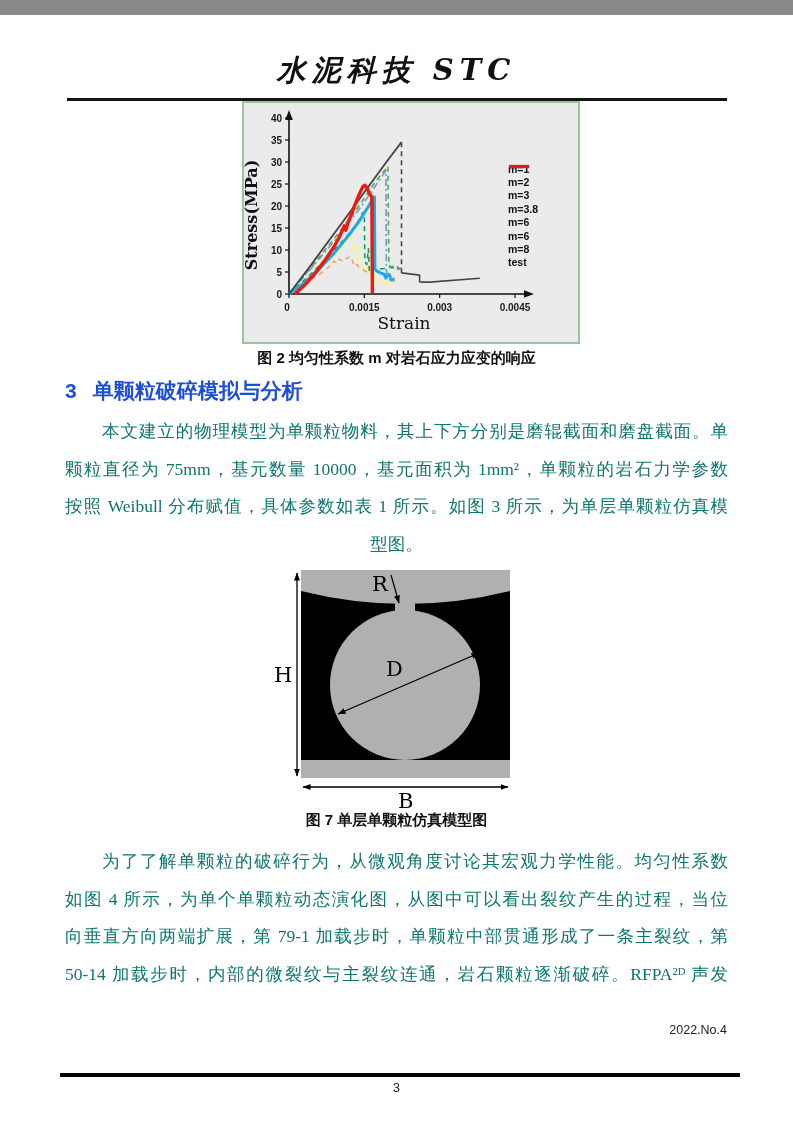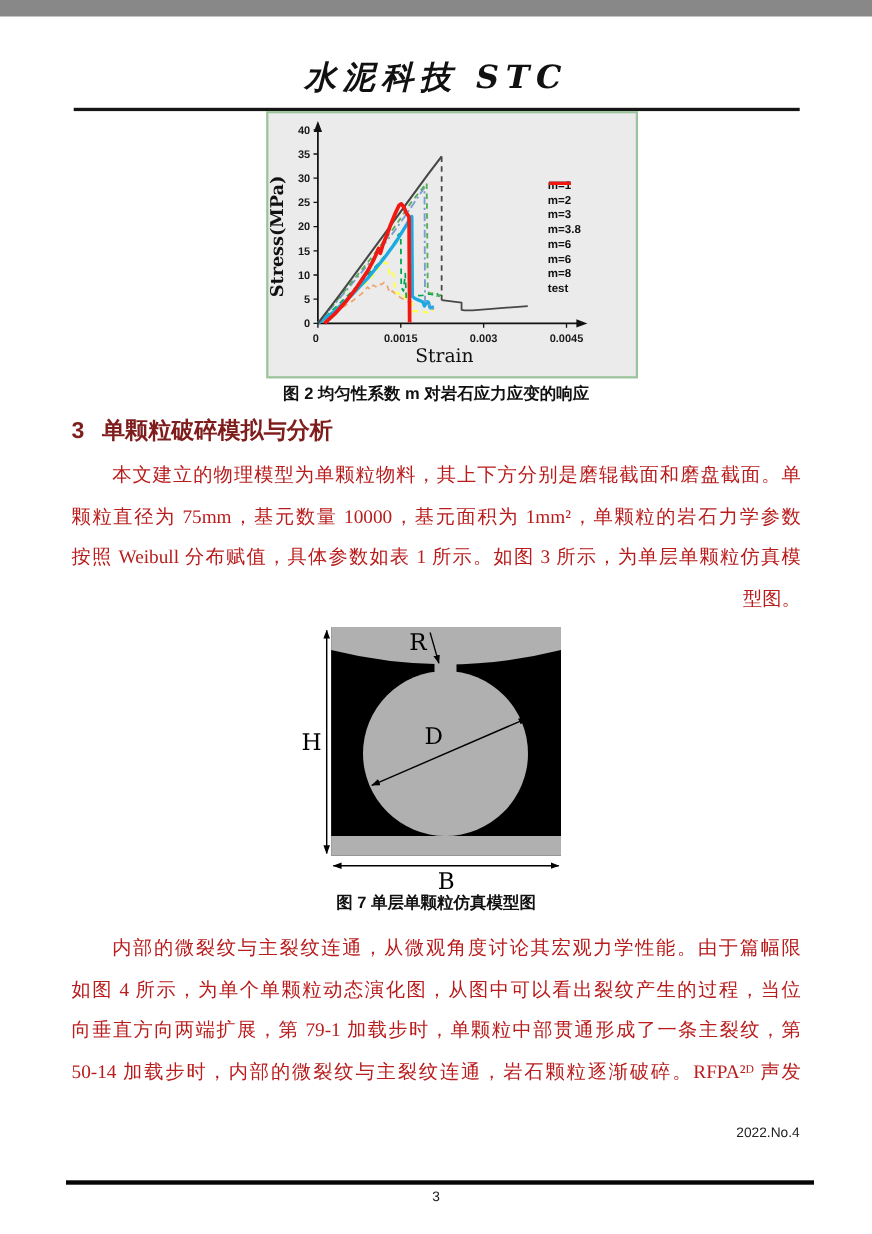--- a/index.html
+++ b/index.html
@@ -11,33 +11,33 @@
         font-family:"DejaVu Serif",serif;font-style:italic;font-weight:700;
         font-size:29px;letter-spacing:6px;color:#111}
   .header-rule{position:absolute;left:67px;top:83px;width:660px;height:3px;background:#151515}
   
   .chart-box{position:absolute;left:242px;top:86px;width:338px;height:243px;
         background:#ebebeb;border:2px solid #9cc49c}
   .chart-box svg{position:absolute;left:0;top:0}
   .tick{font-family:"Liberation Sans",sans-serif;font-size:10px;font-weight:bold;fill:#1a1a1a}
   .ax-y{font-family:"DejaVu Serif",serif;font-size:16px;font-weight:600;fill:#111}
   .ax-x{font-family:"DejaVu Serif",serif;font-size:17px;fill:#111}
-  .legend{position:absolute;left:254px;top:59px;width:66px}
+  .legend{position:absolute;left:264px;top:59px;width:66px}
   .lg-row{display:flex;align-items:center;height:13.4px;
         font-family:"Liberation Sans",sans-serif;font-size:10.5px;font-weight:bold;color:#111}
   .lg-row svg{flex:0 0 auto;margin-right:4px}
   
   .caption{position:absolute;left:0;width:100%;text-align:center;
         font-family:"Liberation Sans",sans-serif;font-size:15px;font-weight:600;color:#111}
   .sec-head{position:absolute;left:65px;top:362px;font-family:"Liberation Sans",sans-serif;
-        font-size:21px;font-weight:bold;color:#7f1d1d}
+        font-size:21px;font-weight:bold;color:#1d4ed8}
   .sec-head .num{margin-right:16px}
   
-  .para{position:absolute;left:65px;width:663px;font-size:17.5px;color:#b91c1c}
-  .bline{height:37.6px;line-height:37.6px;text-align:right;overflow:visible}
+  .para{position:absolute;left:65px;width:663px;font-size:17.5px;color:#0f766e}
+  .bline{height:37.6px;line-height:37.6px;text-align:center;overflow:visible}
   .bline.fill{text-align:justify;text-align-last:justify}
   .bline.ind{text-indent:37px}
   
   .fig3{position:absolute;left:268px;top:548px}
   .fig3 text{font-family:"DejaVu Serif",serif;font-size:21px;fill:#000}
   
   .footer-rule{position:absolute;left:60px;top:1058px;width:680px;height:4px;background:#050505}
   .page-num{position:absolute;left:0;top:1066px;width:100%;text-align:center;
         font-family:"Liberation Sans",sans-serif;font-size:12.5px;color:#222}
   .issue{position:absolute;right:66px;top:1008px;font-family:"Liberation Sans",sans-serif;
@@ -186,21 +186,21 @@
 
     <text x="104" y="28">R</text>
     <text x="118" y="113">D</text>
     <text x="6" y="119">H</text>
     <text x="130" y="245">B</text>
   </svg>
 
   <div class="caption" style="top:796px">图 7 单层单颗粒仿真模型图</div>
 
   <div class="para" style="top:828px">
-      <div class="bline ind fill">内部的微裂纹与主裂纹连通，从微观角度讨论其宏观力学性能。由于篇幅限</div>
+      <div class="bline ind fill">为了了解单颗粒的破碎行为，从微观角度讨论其宏观力学性能。均匀性系数</div>
       <div class="bline fill">如图 4 所示，为单个单颗粒动态演化图，从图中可以看出裂纹产生的过程，当位</div>
       <div class="bline fill">向垂直方向两端扩展，第 79-1 加载步时，单颗粒中部贯通形成了一条主裂纹，第</div>
       <div class="bline fill">50-14 加载步时，内部的微裂纹与主裂纹连通，岩石颗粒逐渐破碎。RFPA²ᴰ 声发</div>
     </div>
 
   <div class="footer-rule"></div>
   <div class="page-num">3</div>
   <div class="issue">2022.No.4</div>
 
 </div>

